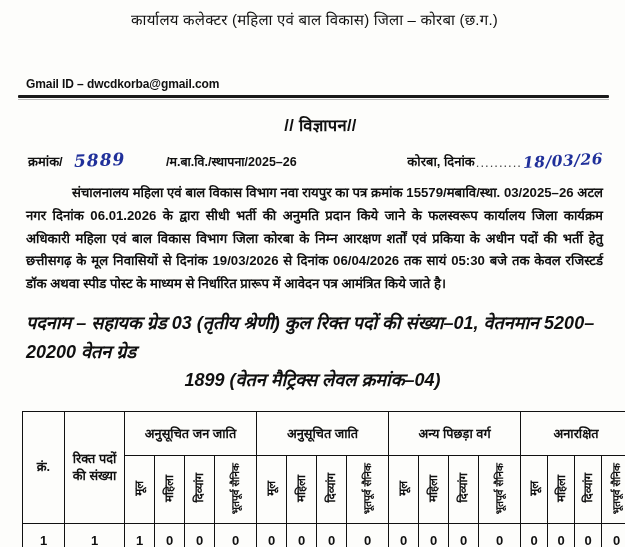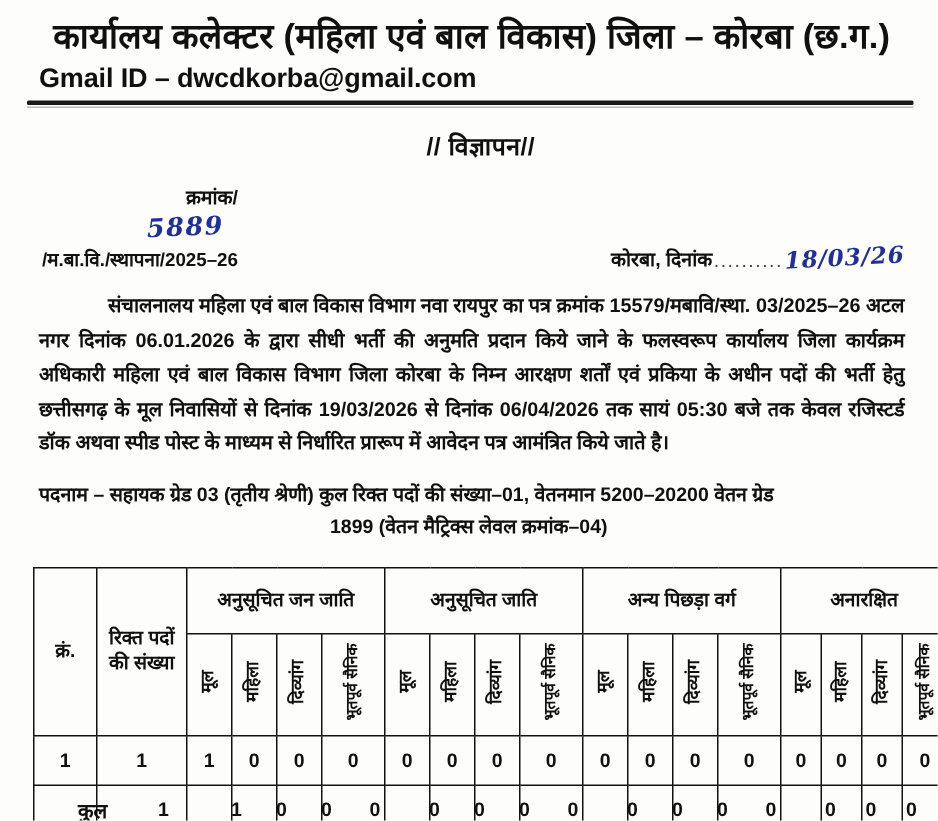--- a/index.html
+++ b/index.html
@@ -17,32 +17,33 @@
   .page {
     width: 625px;
     height: 547px;
     position: relative;
     padding: 0;
   }
 
   
   .office-title {
     text-align: center;
-    font-size: 23px;
-    font-weight: bold;
+    font-size: 15px;
+    font-weight: normal;
     letter-spacing: 0.2px;
     padding: 11px 14px 0 18px;
     line-height: 1.15;
     white-space: nowrap;
   }
   .gmail-line {
-    font-size: 18px;
+    font-size: 12px;
     font-weight: bold;
     padding: 5px 0 0 26px;
     letter-spacing: -0.1px;
+    margin-top: 44px;
   }
   .rule-wrap {
     padding: 4px 16px 0 18px;
   }
   .rule-thick {
     height: 2.5px;
     background: #1a1a1a;
     border-radius: 1px;
   }
   .rule-thin {
@@ -63,34 +64,34 @@
 
   
   .ref-row {
     display: flex;
     align-items: flex-end;
     margin-top: 14px;
     padding: 0 22px 0 28px;
     font-size: 13px;
     font-weight: bold;
   }
-  .ref-left { display: flex; align-items: flex-end; gap: 2px; flex-direction: column; }
+  .ref-left { display: flex; align-items: flex-end; gap: 2px; }
   .ref-spacer { flex: 1 1 auto; }
   .handwrite {
     font-family: "DejaVu Serif", serif;
     font-style: italic;
     font-weight: bold;
     color: #20309a;
     font-size: 17px;
     letter-spacing: 1px;
     transform: rotate(-2.5deg);
     display: inline-block;
     padding: 0 9px;
   }
-  .ref-tail { font-size: 12.5px; font-weight: bold; }
+  .ref-tail { font-size: 12.5px; font-weight: bold; margin-left: 30px; }
   .ref-right { display: flex; align-items: flex-end; gap: 1px; justify-content: flex-end; }
   .dotted { letter-spacing: 1px; color: #444; font-weight: normal; }
   .hw-date {
     font-family: "DejaVu Serif", serif;
     font-style: italic;
     font-weight: bold;
     color: #20309a;
     font-size: 15.5px;
     letter-spacing: 0.5px;
     transform: rotate(-3deg);
@@ -104,24 +105,25 @@
     line-height: 1.72;
     text-align: justify;
     text-justify: inter-word;
     font-weight: bold;
     text-indent: 46px;
   }
 
   
   .post-line {
     margin: 13px 26px 0 26px;
-    font-size: 13px;
+    font-size: 18px;
     line-height: 1.6;
     font-weight: bold;
     text-align: center;
+    font-style: italic;
   }
   .post-line .l1 { display: block; text-align: left; }
   .post-line .l2 { display: block; text-align: center; }
 
   
   .tbl-wrap {
     margin: 16px 24px 0 22px;
   }
   table.resv {
     border-collapse: collapse;

